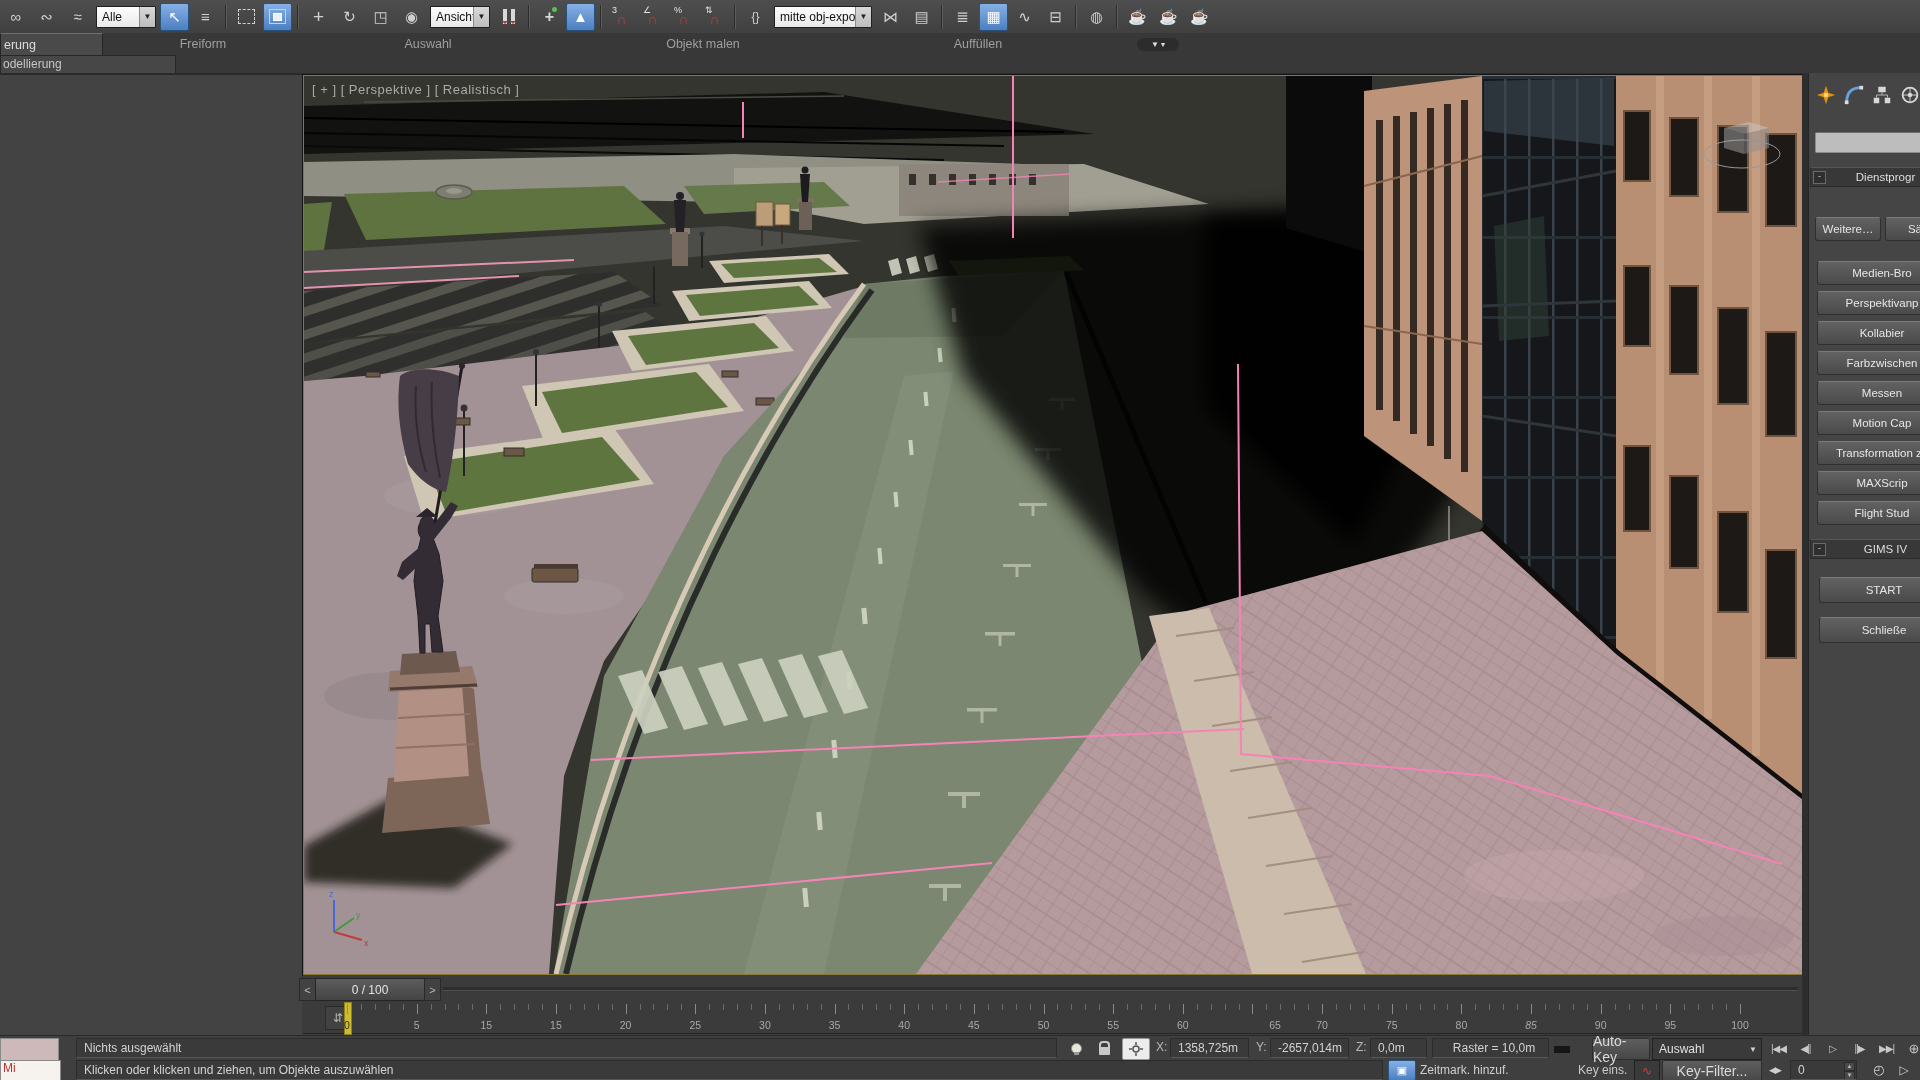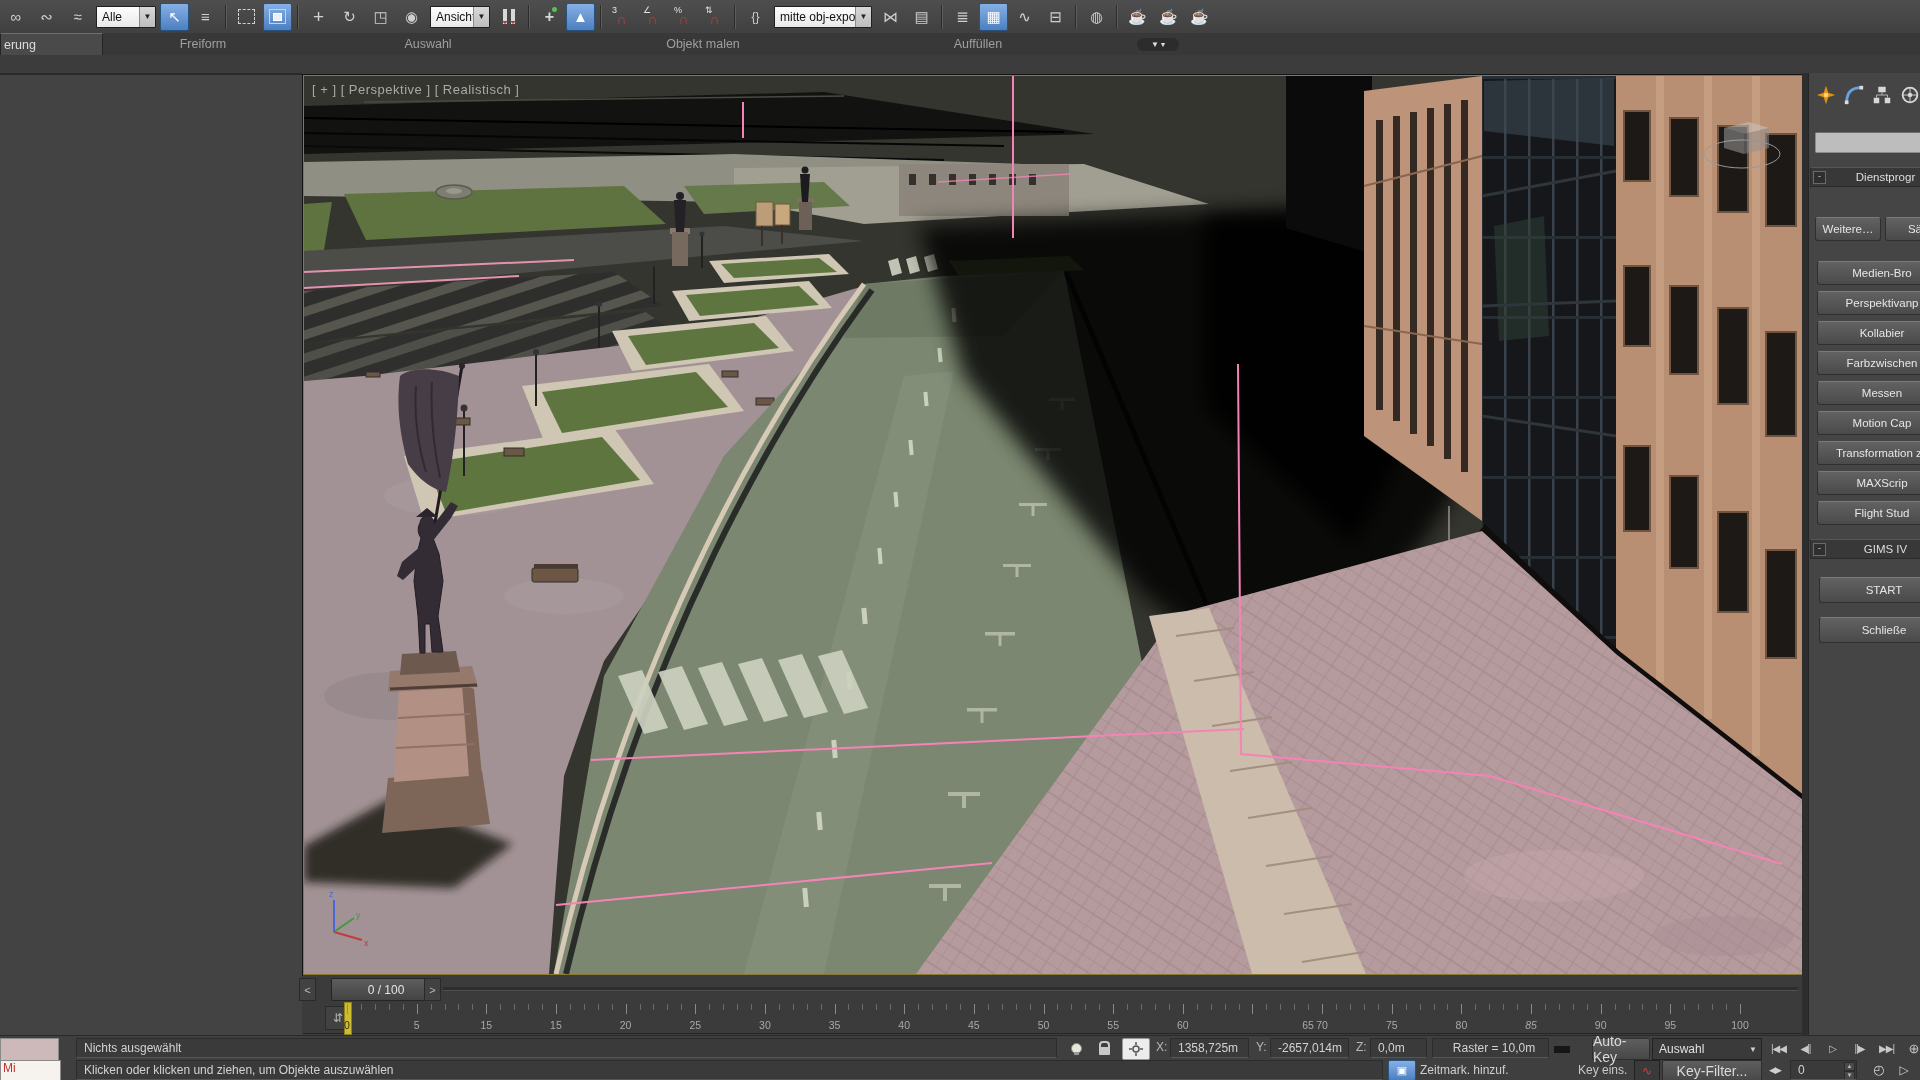--- a/index.html
+++ b/index.html
@@ -60,21 +60,21 @@
   .rollout .rtitle{flex:1;text-align:center;color:#dedede;font-size:11.5px;white-space:nowrap;overflow:hidden;}
   .ubtn{position:absolute;height:22px;background:linear-gradient(#626262,#4a4a4a);border:1px solid #2f2f2f;
     border-top-color:#7a7a7a;border-radius:3px;color:#e6e6e6;font-size:11.5px;display:flex;align-items:center;
     justify-content:center;white-space:nowrap;overflow:hidden;}
 
   
   #time-slider{left:303px;top:975px;width:1499px;height:27px;background:#3b3b3b;border-bottom:1px solid #2d2d2d;}
   .tsbtn{position:absolute;top:3px;width:15px;height:21px;background:#424242;border:1px solid #2a2a2a;
     color:#b8b8b8;font-size:11px;display:flex;align-items:center;justify-content:center;}
   #ts-knob{position:absolute;left:12px;top:3px;width:108px;height:21px;background:linear-gradient(#5d5d5d,#444);
-    border:1px solid #252525;border-radius:2px;color:#e4e4e4;font-size:12px;display:flex;align-items:center;justify-content:center;margin-left:16px;}
+    border:1px solid #252525;border-radius:2px;color:#e4e4e4;font-size:12px;display:flex;align-items:center;justify-content:center;}
   #ts-track{position:absolute;left:140px;right:4px;top:12px;height:3px;background:#2e2e2e;border-bottom:1px solid #4e4e4e;}
   #track-bar{left:303px;top:1002px;width:1499px;height:31px;background:#3b3b3b;border-bottom:1px solid #262626;}
   #mini-curve-btn{position:absolute;left:22px;top:4px;width:24px;height:22px;background:#424242;border:1px solid #2a2a2a;
     color:#b8b8b8;font-size:12px;display:flex;align-items:center;justify-content:center;}
   #ruler{position:absolute;left:0;top:0;width:100%;height:100%;}
   .tick{position:absolute;top:2px;width:1px;background:#6a6a6a;}
   .tick.major{background:#8a8a8a;}
   .tlabel{position:absolute;bottom:2px;transform:translateX(-50%);font-size:10.5px;color:#a8a8a8;}
   .tlabel.on-marker{color:#2c2c2c;}
   #frame-marker{position:absolute;top:0;width:6px;height:100%;background:#cdbc2e;border:1px solid #8f8216;}
@@ -188,20 +188,23 @@
     </div>
 
   <div id="ribbon-tabs" class="abs">
       <div class="rtab active" style="width: 98px;">erung</div>
       <div class="rtab" style="width: 200px;">Freiform</div>
       <div class="rtab" style="width: 250px;">Auswahl</div>
       <div class="rtab" style="width: 300px;">Objekt malen</div>
       <div class="rtab" style="width: 250px;">Auffüllen</div>
       <div class="rpill">▼ ▾</div>
     </div>
+  <div id="ribbon-subrow" class="abs">
+    <div id="ribbon-subtab" class="abs">odellierung</div>
+  </div>
 
   <div id="left-panel" class="abs"></div>
 
   <div id="viewport" class="abs">
     <svg width="1499" height="898" viewBox="0 0 1499 898">
       <defs>
         <pattern id="cob" width="26" height="26" patternUnits="userSpaceOnUse" patternTransform="rotate(33)">
           <rect width="26" height="26" fill="#b59a9e"></rect>
           <path d="M0 0H26M0 13H26" stroke="#9d8286" stroke-width="1.2"></path>
           <path d="M0 0V26M13 0V26" stroke="#a68b8f" stroke-width="1"></path>
@@ -654,21 +657,21 @@
         <div class="tick" style="left: 838.01px; height: 6px;"></div>
         <div class="tick" style="left: 851.94px; height: 6px;"></div>
         <div class="tick" style="left: 865.87px; height: 6px;"></div>
         <div class="tick major" style="left: 879.8px; height: 10px;"></div>
         <div class="tlabel" style="left: 879.8px;">60</div>
         <div class="tick" style="left: 893.73px; height: 6px;"></div>
         <div class="tick" style="left: 907.66px; height: 6px;"></div>
         <div class="tick" style="left: 921.59px; height: 6px;"></div>
         <div class="tick" style="left: 935.52px; height: 6px;"></div>
         <div class="tick major" style="left: 949.45px; height: 10px;"></div>
-        <div class="tlabel" style="left: 1005px;">65</div>
+        <div class="tlabel" style="left: 972px;">65</div>
         <div class="tick" style="left: 963.38px; height: 6px;"></div>
         <div class="tick" style="left: 977.31px; height: 6px;"></div>
         <div class="tick" style="left: 991.24px; height: 6px;"></div>
         <div class="tick" style="left: 1005.17px; height: 6px;"></div>
         <div class="tick major" style="left: 1019.1px; height: 10px;"></div>
         <div class="tlabel" style="left: 1019.1px;">70</div>
         <div class="tick" style="left: 1033.03px; height: 6px;"></div>
         <div class="tick" style="left: 1046.96px; height: 6px;"></div>
         <div class="tick" style="left: 1060.89px; height: 6px;"></div>
         <div class="tick" style="left: 1074.82px; height: 6px;"></div>

